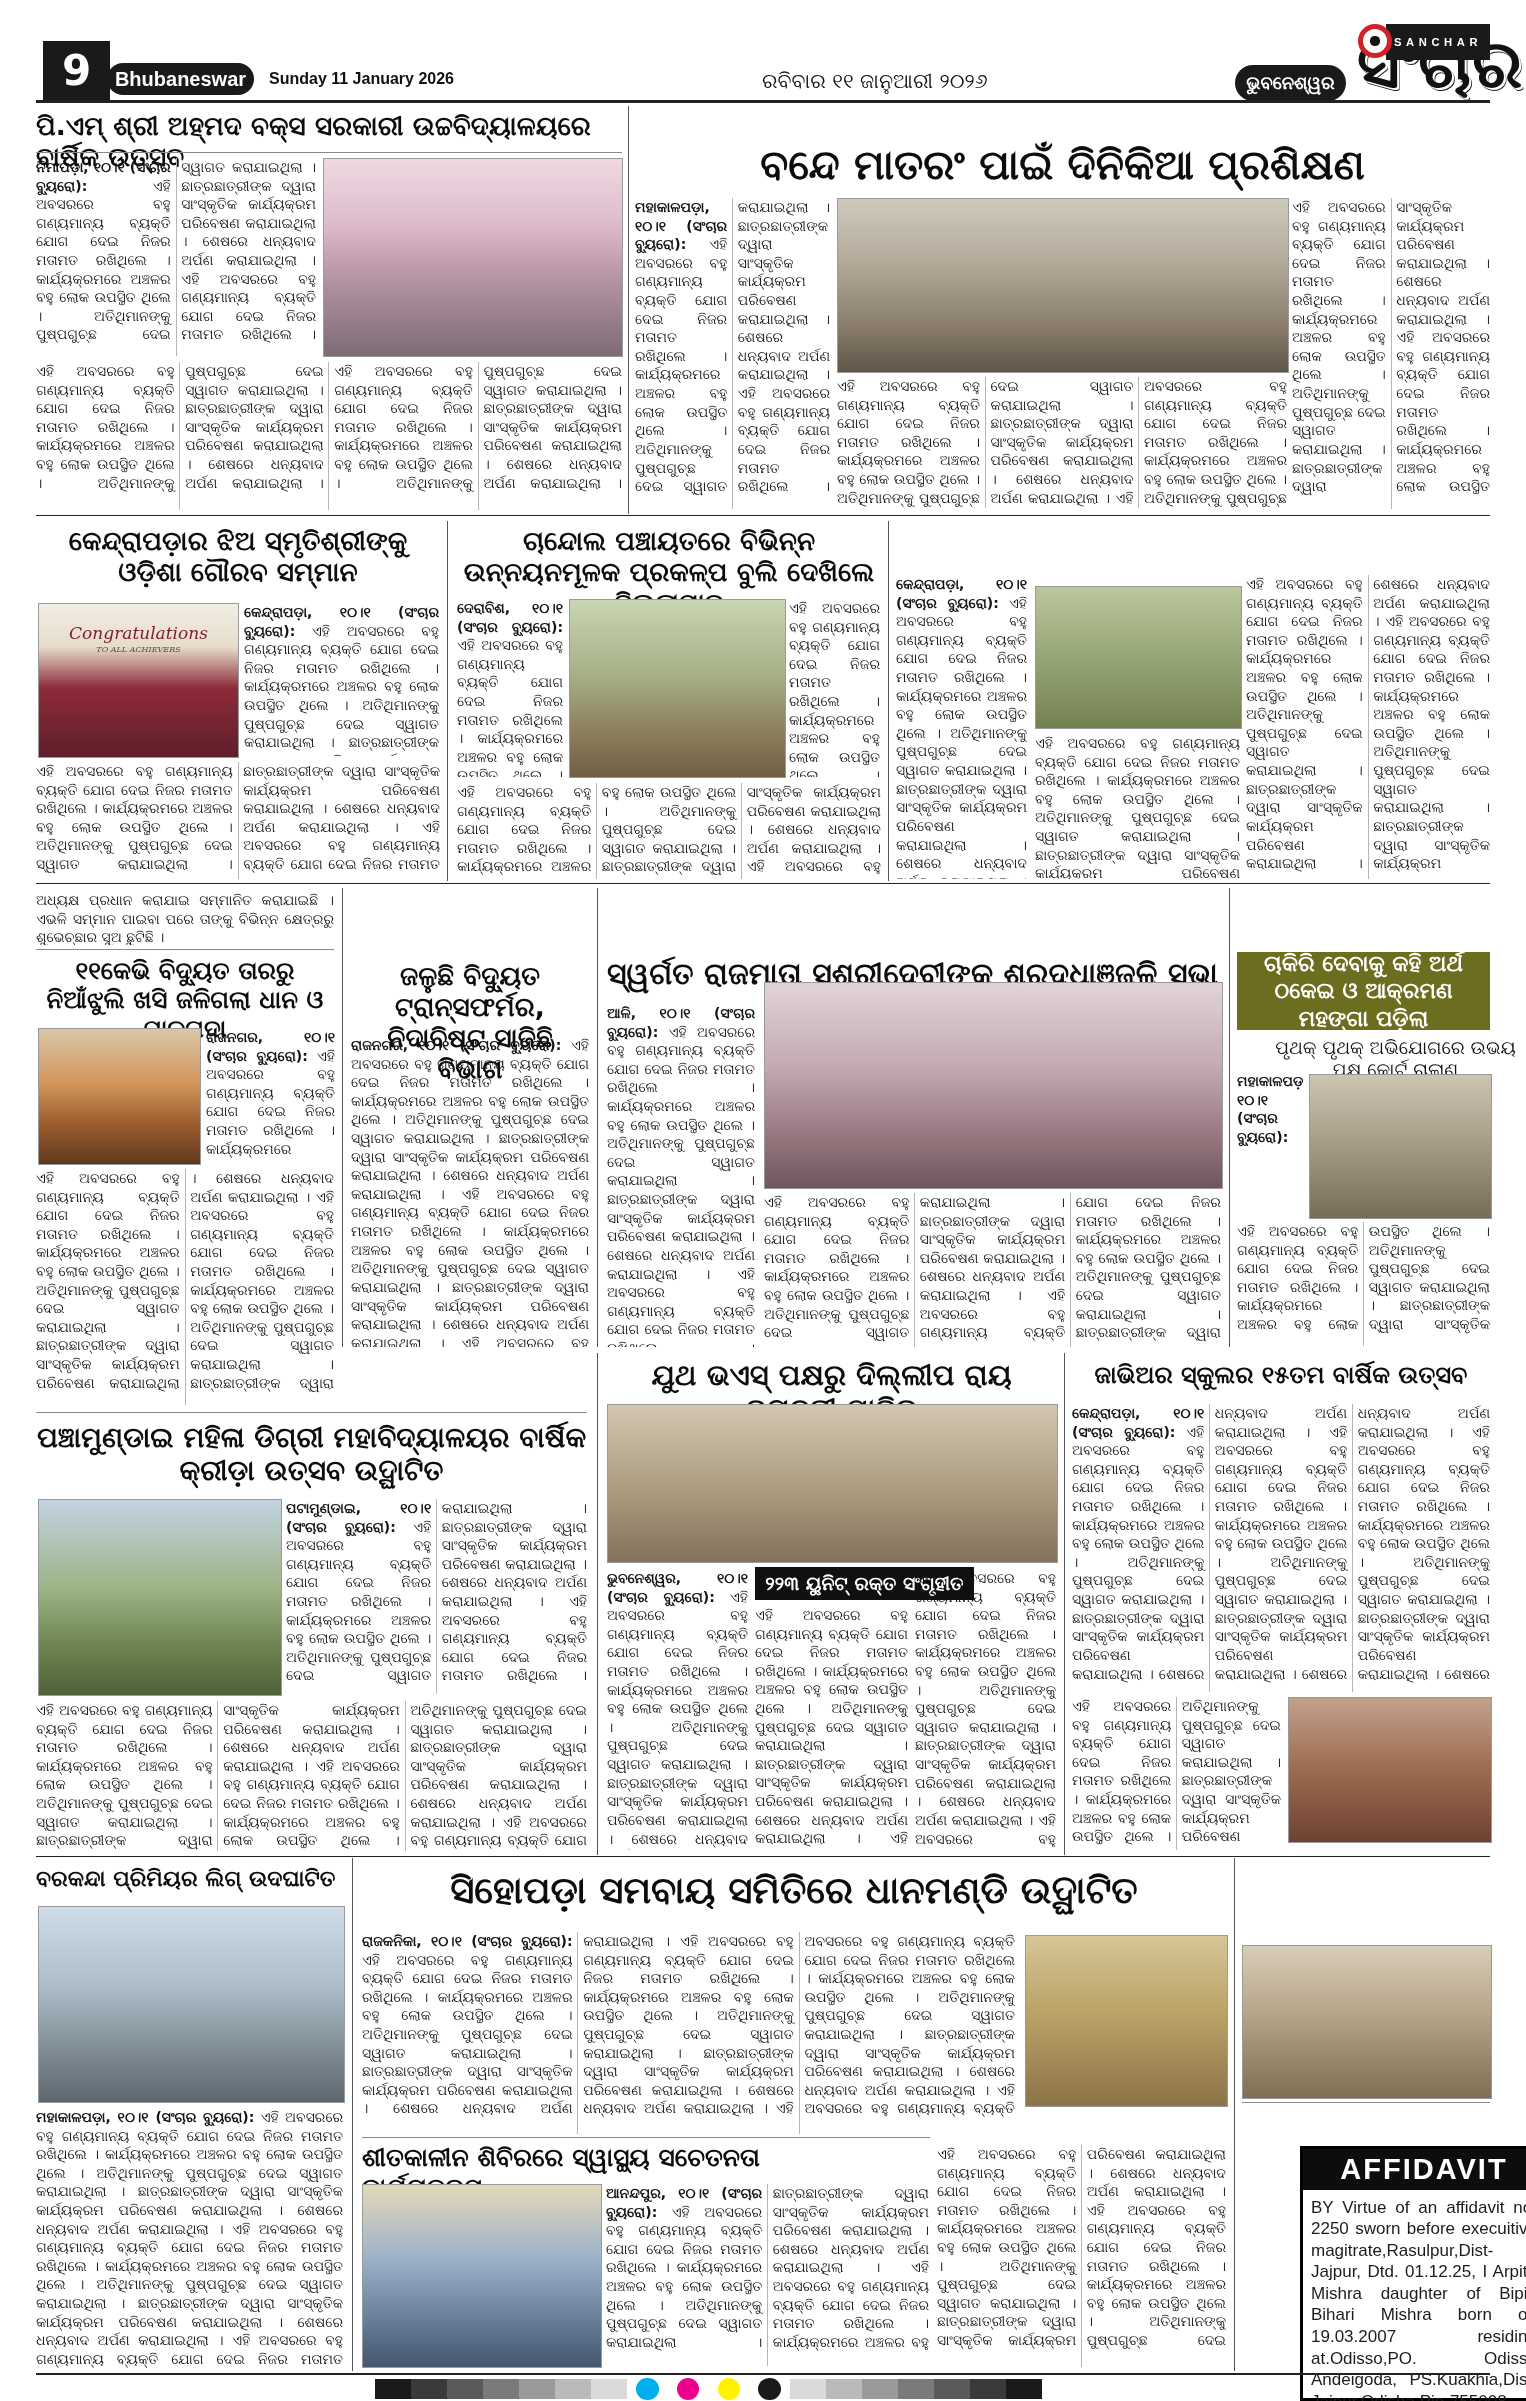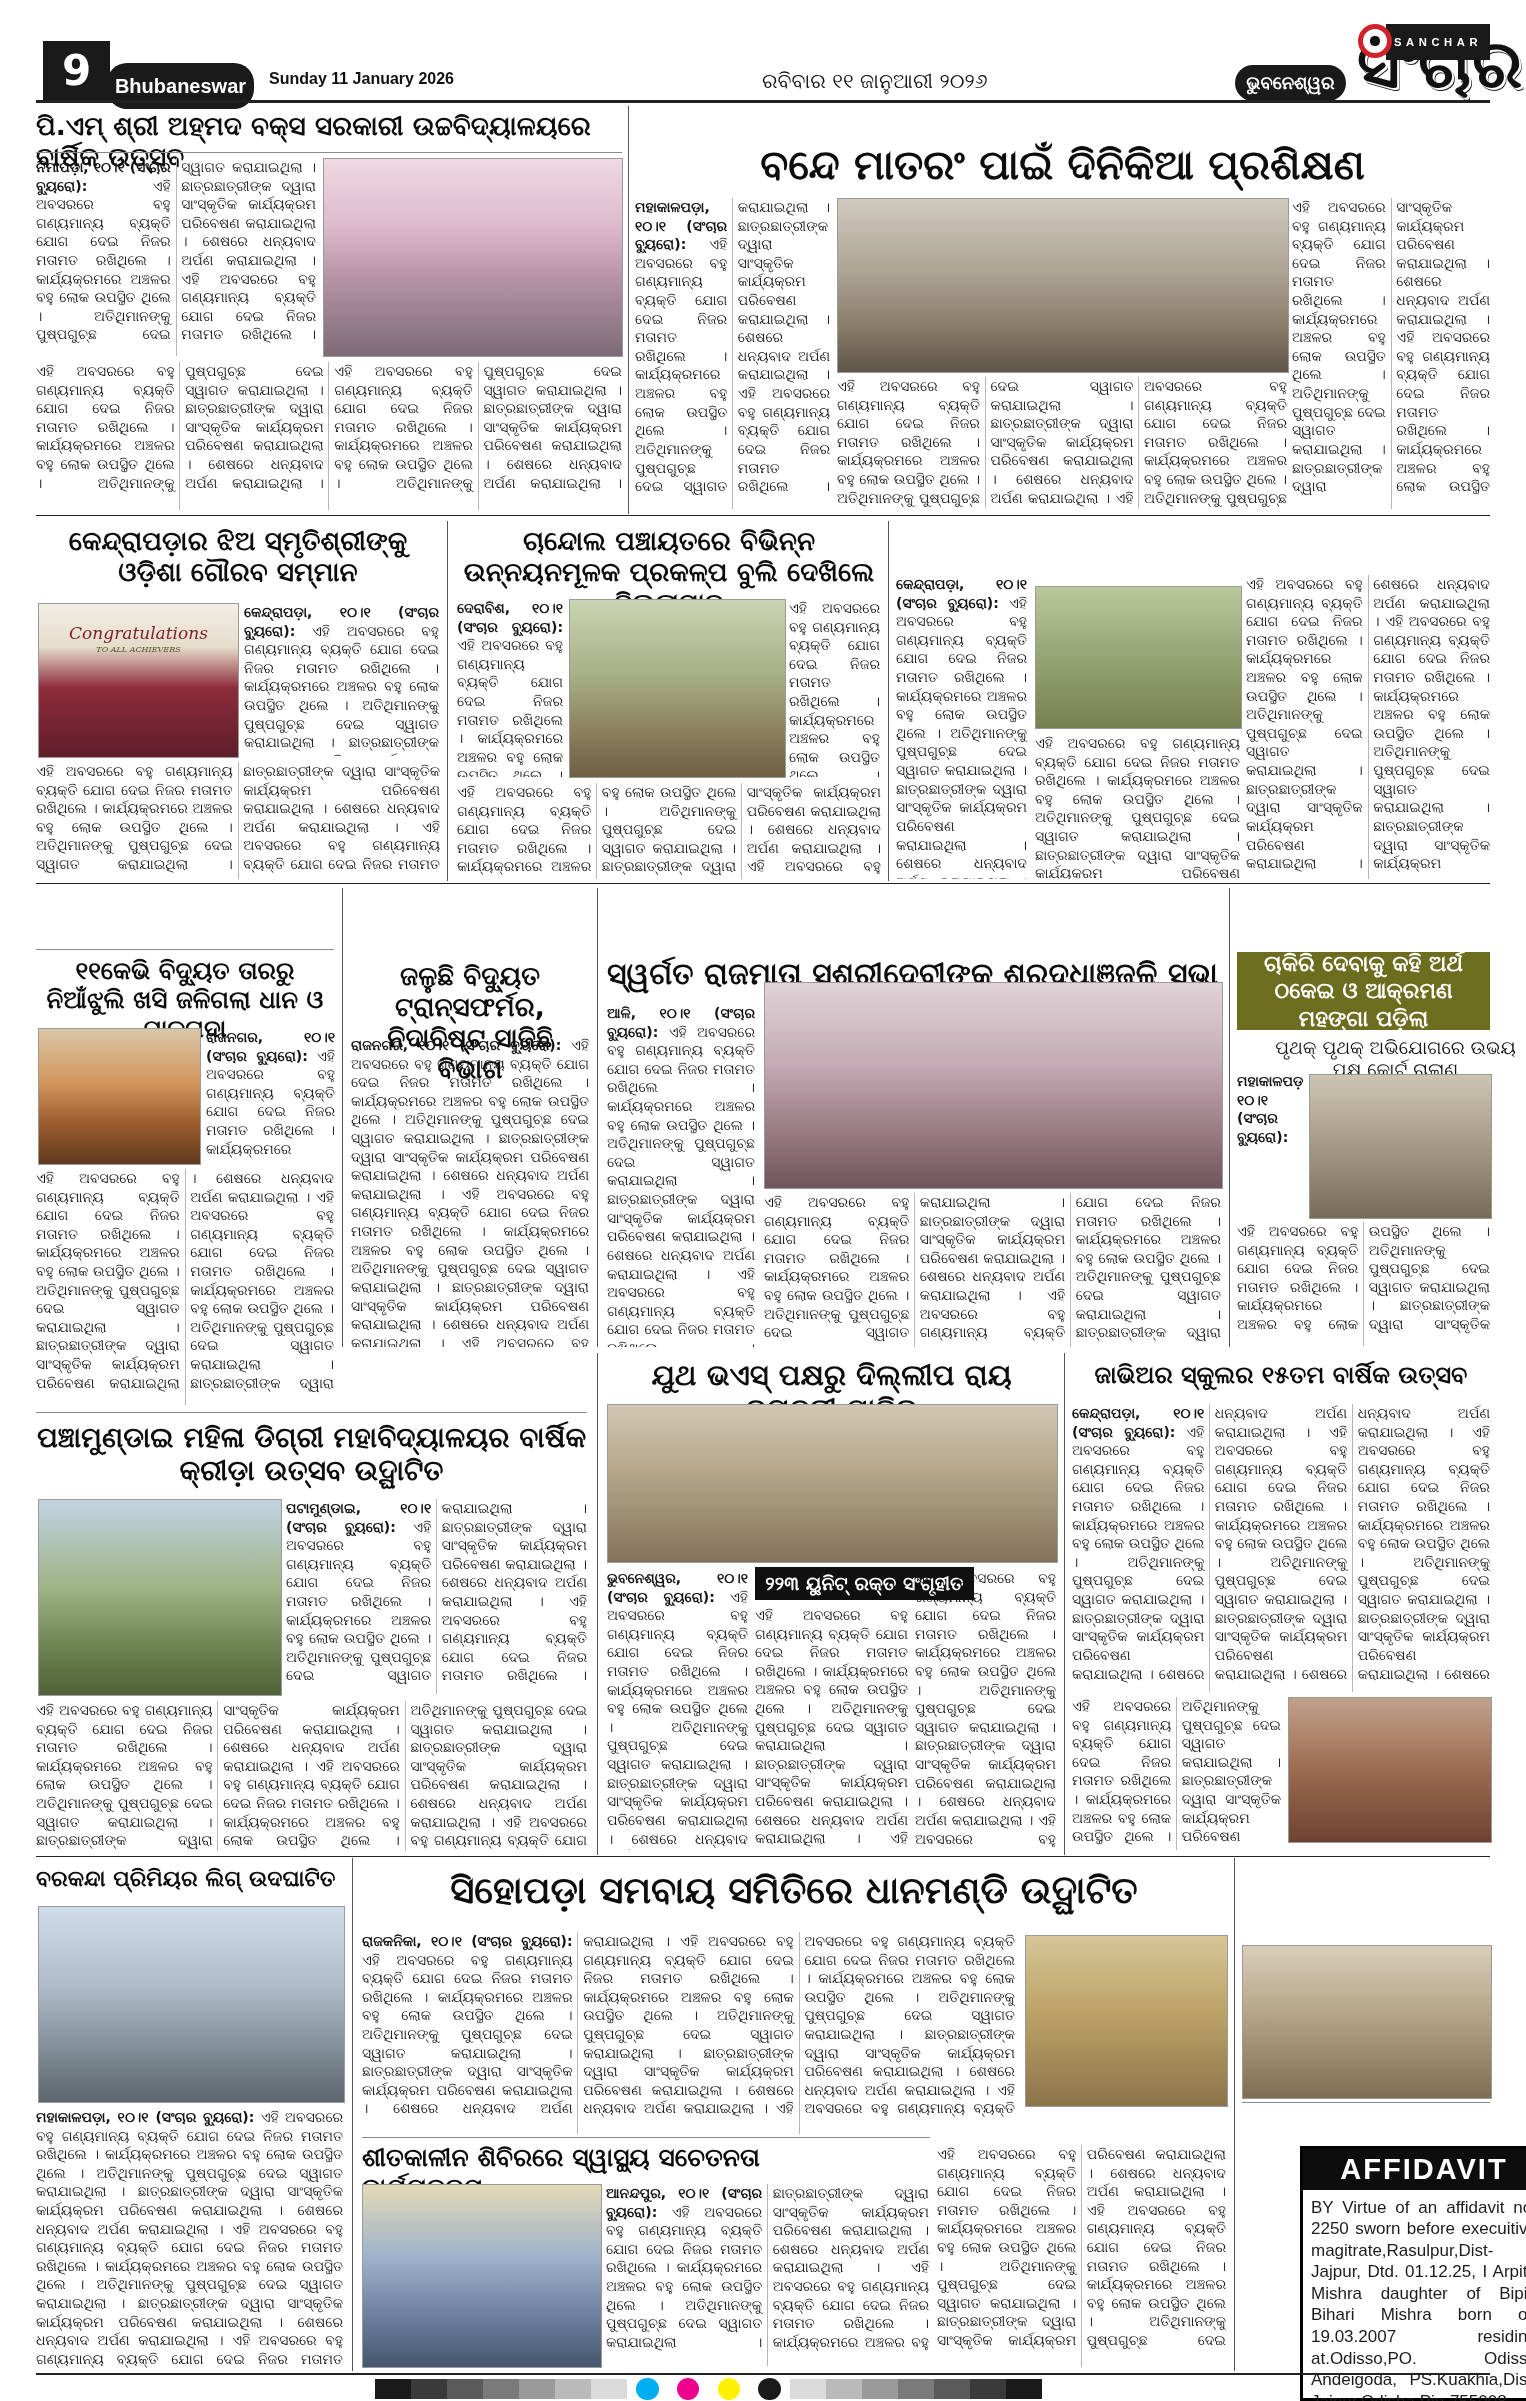--- a/index.html
+++ b/index.html
@@ -54,21 +54,21 @@
   .cdot{width:22.4px;height:22.4px;border-radius:50%;display:inline-block;margin:0 9.2px;}
 </style>
 </head>
 <body>
 
 <div class="page">
 
   <div class="abs pagenum-box" style="left:43px;top:41px;width:67px;height:59px;">
     <span>9</span>
   </div>
-  <div class="abs pill" style="left:107px;top:63px;width:147px;height:46px;font-size:20px;font-family:'Liberation Sans',sans-serif;">
+  <div class="abs pill" style="left:107px;top:63px;width:147px;height:32px;font-size:20px;font-family:'Liberation Sans',sans-serif;">
     <span>Bhubaneswar</span>
   </div>
   <div class="abs hdr-date-en" style="left:269px;top:70px;">Sunday 11 January 2026</div>
   <div class="abs hdr-date-od" style="left:762px;top:69px;">ରବିବାର ୧୧ ଜାନୁଆରୀ ୨୦୨୬</div>
   <div class="abs pill" style="left:1235px;top:65px;width:111px;height:36px;font-size:18px;">
     <span>ଭୁବନେଶ୍ୱର</span>
   </div>
   <div class="abs masthead" style="left:1357px;top:32px;">ସଂଚାର</div>
   <div class="abs sanchar-tag" style="left:1386px;top:24px;">SANCHAR</div>
   <div class="abs reddot" style="left:1358px;top:24px;">
@@ -125,20 +125,21 @@
   <div class="abs body" style="left:896px;top:575px;width:131px;height:304px;">
     <span class="dateline">କେନ୍ଦ୍ରାପଡ଼ା, ୧୦।୧ (ସଂଚାର ବ୍ୟୁରୋ):</span>
     <span>ଏହି ଅବସରରେ ବହୁ ଗଣ୍ୟମାନ୍ୟ ବ୍ୟକ୍ତି ଯୋଗ ଦେଇ ନିଜର ମତାମତ ରଖିଥିଲେ । କାର୍ଯ୍ୟକ୍ରମରେ ଅଞ୍ଚଳର ବହୁ ଲୋକ ଉପସ୍ଥିତ ଥିଲେ । ଅତିଥିମାନଙ୍କୁ ପୁଷ୍ପଗୁଚ୍ଛ ଦେଇ ସ୍ୱାଗତ କରାଯାଇଥିଲା । ଛାତ୍ରଛାତ୍ରୀଙ୍କ ଦ୍ୱାରା ସାଂସ୍କୃତିକ କାର୍ଯ୍ୟକ୍ରମ ପରିବେଷଣ କରାଯାଇଥିଲା । ଶେଷରେ ଧନ୍ୟବାଦ ଅର୍ପଣ କରାଯାଇଥିଲା । ଏହି ଅବସରରେ ବହୁ ଗଣ୍ୟମାନ୍ୟ ବ୍ୟକ୍ତି ଯୋଗ ଦେଇ ନିଜର ମତାମତ ରଖିଥିଲେ । କାର୍ଯ୍ୟକ୍ରମରେ ଅଞ୍ଚଳର ବହୁ ଲୋକ ଉପସ୍ଥିତ ଥିଲେ । ଅତିଥିମାନଙ୍କୁ ପୁଷ୍ପଗୁଚ୍ଛ ଦେଇ ସ୍ୱାଗତ କରାଯାଇଥିଲା । ଛାତ୍ରଛାତ୍ରୀଙ୍କ ଦ୍ୱାରା ସାଂସ୍କୃତିକ କାର୍ଯ୍ୟକ୍ରମ ପରିବେଷଣ କରାଯାଇଥିଲା । ଶେଷରେ ଧନ୍ୟବାଦ ଅର୍ପଣ କରାଯାଇଥିଲା । ଏହି ଅବସରରେ ବହୁ ଗଣ୍ୟମାନ୍ୟ ବ୍ୟକ୍ତି ଯୋଗ ଦେଇ ନିଜର ମତାମତ ରଖିଥିଲେ । କାର୍ଯ୍ୟକ୍ରମରେ ଅଞ୍ଚଳର ବହୁ ଲୋକ ଉପସ୍ଥିତ ଥିଲେ । ଅତିଥିମାନଙ୍କୁ ପୁଷ୍ପଗୁଚ୍ଛ ଦେଇ ସ୍ୱାଗତ କରାଯାଇଥିଲା । ଛାତ୍ରଛାତ୍ରୀଙ୍କ ଦ୍ୱାରା ସାଂସ୍କୃତିକ କାର୍ଯ୍ୟକ୍ରମ ପରିବେଷଣ କରାଯାଇଥିଲା । ଶେଷରେ ଧନ୍ୟବାଦ ଅର୍ପଣ କରାଯାଇଥିଲା । ଏହି ଅବସରରେ ବହୁ ଗଣ୍ୟମାନ୍ୟ ବ୍ୟକ୍ତି ଯୋଗ ଦେଇ ନିଜର ମତାମତ ରଖିଥିଲେ । କାର୍ଯ୍ୟକ୍ରମରେ ଅଞ୍ଚଳର ବହୁ ଲୋକ ଉପସ୍ଥିତ ଥିଲେ । ଅତିଥିମାନଙ୍କୁ ପୁଷ୍ପଗୁଚ୍ଛ ଦେଇ ସ୍ୱାଗତ କରାଯାଇଥିଲା । ଛାତ୍ରଛାତ୍ରୀଙ୍କ ଦ୍ୱାରା ସାଂସ୍କୃତିକ କାର୍ଯ୍ୟକ୍ରମ ପରିବେଷଣ କରାଯାଇଥିଲା । ଶେଷରେ ଧନ୍ୟବାଦ ଅର୍ପଣ କରାଯାଇଥିଲା । ଏହି ଅବସରରେ ବହୁ ଗଣ୍ୟମାନ୍ୟ ବ୍ୟକ୍ତି ଯୋଗ ଦେଇ ନିଜର ମତାମତ ରଖିଥିଲେ । କାର୍ଯ୍ୟକ୍ରମରେ ଅଞ୍ଚଳର ବହୁ ଲୋକ ଉପସ୍ଥିତ ଥିଲେ । ଅତିଥିମାନଙ୍କୁ ପୁଷ୍ପଗୁଚ୍ଛ ଦେଇ ସ୍ୱାଗତ କରାଯାଇଥିଲା । ଛାତ୍ରଛାତ୍ରୀଙ୍କ ଦ୍ୱାରା ସାଂସ୍କୃତିକ କାର୍ଯ୍ୟକ୍ରମ ପରିବେଷଣ କରାଯାଇଥିଲା । ଶେଷରେ ଧନ୍ୟବାଦ ଅର୍ପଣ କରାଯାଇଥିଲା ।</span>
   </div>
   <div class="photo" style="left:1035px;top:586px;width:205px;height:141px;background:linear-gradient(180deg,#b9c79c 0%,#99a878 45%,#74814f 100%);"></div>
   <div class="abs body" style="left:1035px;top:734px;width:205px;height:145px;">ଏହି ଅବସରରେ ବହୁ ଗଣ୍ୟମାନ୍ୟ ବ୍ୟକ୍ତି ଯୋଗ ଦେଇ ନିଜର ମତାମତ ରଖିଥିଲେ । କାର୍ଯ୍ୟକ୍ରମରେ ଅଞ୍ଚଳର ବହୁ ଲୋକ ଉପସ୍ଥିତ ଥିଲେ । ଅତିଥିମାନଙ୍କୁ ପୁଷ୍ପଗୁଚ୍ଛ ଦେଇ ସ୍ୱାଗତ କରାଯାଇଥିଲା । ଛାତ୍ରଛାତ୍ରୀଙ୍କ ଦ୍ୱାରା ସାଂସ୍କୃତିକ କାର୍ଯ୍ୟକ୍ରମ ପରିବେଷଣ କରାଯାଇଥିଲା । ଶେଷରେ ଧନ୍ୟବାଦ ଅର୍ପଣ କରାଯାଇଥିଲା । ଏହି ଅବସରରେ ବହୁ ଗଣ୍ୟମାନ୍ୟ ବ୍ୟକ୍ତି ଯୋଗ ଦେଇ ନିଜର ମତାମତ ରଖିଥିଲେ । କାର୍ଯ୍ୟକ୍ରମରେ ଅଞ୍ଚଳର ବହୁ ଲୋକ ଉପସ୍ଥିତ ଥିଲେ । ଅତିଥିମାନଙ୍କୁ ପୁଷ୍ପଗୁଚ୍ଛ ଦେଇ ସ୍ୱାଗତ କରାଯାଇଥିଲା । ଛାତ୍ରଛାତ୍ରୀଙ୍କ ଦ୍ୱାରା ସାଂସ୍କୃତିକ କାର୍ଯ୍ୟକ୍ରମ ପରିବେଷଣ କରାଯାଇଥିଲା । ଶେଷରେ ଧନ୍ୟବାଦ ଅର୍ପଣ କରାଯାଇଥିଲା । ଏହି ଅବସରରେ ବହୁ ଗଣ୍ୟମାନ୍ୟ ବ୍ୟକ୍ତି ଯୋଗ ଦେଇ ନିଜର ମତାମତ ରଖିଥିଲେ । କାର୍ଯ୍ୟକ୍ରମରେ ଅଞ୍ଚଳର ବହୁ ଲୋକ ଉପସ୍ଥିତ ଥିଲେ । ଅତିଥିମାନଙ୍କୁ ପୁଷ୍ପଗୁଚ୍ଛ ଦେଇ ସ୍ୱାଗତ କରାଯାଇଥିଲା । ଛାତ୍ରଛାତ୍ରୀଙ୍କ ଦ୍ୱାରା ସାଂସ୍କୃତିକ କାର୍ଯ୍ୟକ୍ରମ ପରିବେଷଣ କରାଯାଇଥିଲା । ଶେଷରେ ଧନ୍ୟବାଦ ଅର୍ପଣ କରାଯାଇଥିଲା । ଏହି ଅବସରରେ ବହୁ ଗଣ୍ୟମାନ୍ୟ ବ୍ୟକ୍ତି ଯୋଗ ଦେଇ ନିଜର ମତାମତ ରଖିଥିଲେ । କାର୍ଯ୍ୟକ୍ରମରେ ଅଞ୍ଚଳର ବହୁ ଲୋକ ଉପସ୍ଥିତ ଥିଲେ । ଅତିଥିମାନଙ୍କୁ ପୁଷ୍ପଗୁଚ୍ଛ ଦେଇ ସ୍ୱାଗତ କରାଯାଇଥିଲା । ଛାତ୍ରଛାତ୍ରୀଙ୍କ ଦ୍ୱାରା ସାଂସ୍କୃତିକ କାର୍ଯ୍ୟକ୍ରମ ପରିବେଷଣ କରାଯାଇଥିଲା । ଶେଷରେ ଧନ୍ୟବାଦ ଅର୍ପଣ କରାଯାଇଥିଲା ।</div>
   <div class="abs body cols2" style="left:1246px;top:575px;width:244px;height:304px;">ଏହି ଅବସରରେ ବହୁ ଗଣ୍ୟମାନ୍ୟ ବ୍ୟକ୍ତି ଯୋଗ ଦେଇ ନିଜର ମତାମତ ରଖିଥିଲେ । କାର୍ଯ୍ୟକ୍ରମରେ ଅଞ୍ଚଳର ବହୁ ଲୋକ ଉପସ୍ଥିତ ଥିଲେ । ଅତିଥିମାନଙ୍କୁ ପୁଷ୍ପଗୁଚ୍ଛ ଦେଇ ସ୍ୱାଗତ କରାଯାଇଥିଲା । ଛାତ୍ରଛାତ୍ରୀଙ୍କ ଦ୍ୱାରା ସାଂସ୍କୃତିକ କାର୍ଯ୍ୟକ୍ରମ ପରିବେଷଣ କରାଯାଇଥିଲା । ଶେଷରେ ଧନ୍ୟବାଦ ଅର୍ପଣ କରାଯାଇଥିଲା । ଏହି ଅବସରରେ ବହୁ ଗଣ୍ୟମାନ୍ୟ ବ୍ୟକ୍ତି ଯୋଗ ଦେଇ ନିଜର ମତାମତ ରଖିଥିଲେ । କାର୍ଯ୍ୟକ୍ରମରେ ଅଞ୍ଚଳର ବହୁ ଲୋକ ଉପସ୍ଥିତ ଥିଲେ । ଅତିଥିମାନଙ୍କୁ ପୁଷ୍ପଗୁଚ୍ଛ ଦେଇ ସ୍ୱାଗତ କରାଯାଇଥିଲା । ଛାତ୍ରଛାତ୍ରୀଙ୍କ ଦ୍ୱାରା ସାଂସ୍କୃତିକ କାର୍ଯ୍ୟକ୍ରମ ପରିବେଷଣ କରାଯାଇଥିଲା । ଶେଷରେ ଧନ୍ୟବାଦ ଅର୍ପଣ କରାଯାଇଥିଲା । ଏହି ଅବସରରେ ବହୁ ଗଣ୍ୟମାନ୍ୟ ବ୍ୟକ୍ତି ଯୋଗ ଦେଇ ନିଜର ମତାମତ ରଖିଥିଲେ । କାର୍ଯ୍ୟକ୍ରମରେ ଅଞ୍ଚଳର ବହୁ ଲୋକ ଉପସ୍ଥିତ ଥିଲେ । ଅତିଥିମାନଙ୍କୁ ପୁଷ୍ପଗୁଚ୍ଛ ଦେଇ ସ୍ୱାଗତ କରାଯାଇଥିଲା । ଛାତ୍ରଛାତ୍ରୀଙ୍କ ଦ୍ୱାରା ସାଂସ୍କୃତିକ କାର୍ଯ୍ୟକ୍ରମ ପରିବେଷଣ କରାଯାଇଥିଲା । ଶେଷରେ ଧନ୍ୟବାଦ ଅର୍ପଣ କରାଯାଇଥିଲା । ଏହି ଅବସରରେ ବହୁ ଗଣ୍ୟମାନ୍ୟ ବ୍ୟକ୍ତି ଯୋଗ ଦେଇ ନିଜର ମତାମତ ରଖିଥିଲେ । କାର୍ଯ୍ୟକ୍ରମରେ ଅଞ୍ଚଳର ବହୁ ଲୋକ ଉପସ୍ଥିତ ଥିଲେ । ଅତିଥିମାନଙ୍କୁ ପୁଷ୍ପଗୁଚ୍ଛ ଦେଇ ସ୍ୱାଗତ କରାଯାଇଥିଲା । ଛାତ୍ରଛାତ୍ରୀଙ୍କ ଦ୍ୱାରା ସାଂସ୍କୃତିକ କାର୍ଯ୍ୟକ୍ରମ ପରିବେଷଣ କରାଯାଇଥିଲା । ଶେଷରେ ଧନ୍ୟବାଦ ଅର୍ପଣ କରାଯାଇଥିଲା । ଏହି ଅବସରରେ ବହୁ ଗଣ୍ୟମାନ୍ୟ ବ୍ୟକ୍ତି ଯୋଗ ଦେଇ ନିଜର ମତାମତ ରଖିଥିଲେ । କାର୍ଯ୍ୟକ୍ରମରେ ଅଞ୍ଚଳର ବହୁ ଲୋକ ଉପସ୍ଥିତ ଥିଲେ । ଅତିଥିମାନଙ୍କୁ ପୁଷ୍ପଗୁଚ୍ଛ ଦେଇ ସ୍ୱାଗତ କରାଯାଇଥିଲା । ଛାତ୍ରଛାତ୍ରୀଙ୍କ ଦ୍ୱାରା ସାଂସ୍କୃତିକ କାର୍ଯ୍ୟକ୍ରମ ପରିବେଷଣ କରାଯାଇଥିଲା । ଶେଷରେ ଧନ୍ୟବାଦ ଅର୍ପଣ କରାଯାଇଥିଲା । ଏହି ଅବସରରେ ବହୁ ଗଣ୍ୟମାନ୍ୟ ବ୍ୟକ୍ତି ଯୋଗ ଦେଇ ନିଜର ମତାମତ ରଖିଥିଲେ । କାର୍ଯ୍ୟକ୍ରମରେ ଅଞ୍ଚଳର ବହୁ ଲୋକ ଉପସ୍ଥିତ ଥିଲେ । ଅତିଥିମାନଙ୍କୁ ପୁଷ୍ପଗୁଚ୍ଛ ଦେଇ ସ୍ୱାଗତ କରାଯାଇଥିଲା । ଛାତ୍ରଛାତ୍ରୀଙ୍କ ଦ୍ୱାରା ସାଂସ୍କୃତିକ କାର୍ଯ୍ୟକ୍ରମ ପରିବେଷଣ କରାଯାଇଥିଲା । ଶେଷରେ ଧନ୍ୟବାଦ ଅର୍ପଣ କରାଯାଇଥିଲା । ଏହି ଅବସରରେ ବହୁ ଗଣ୍ୟମାନ୍ୟ ବ୍ୟକ୍ତି ଯୋଗ ଦେଇ ନିଜର ମତାମତ ରଖିଥିଲେ । କାର୍ଯ୍ୟକ୍ରମରେ ଅଞ୍ଚଳର ବହୁ ଲୋକ ଉପସ୍ଥିତ ଥିଲେ । ଅତିଥିମାନଙ୍କୁ ପୁଷ୍ପଗୁଚ୍ଛ ଦେଇ ସ୍ୱାଗତ କରାଯାଇଥିଲା । ଛାତ୍ରଛାତ୍ରୀଙ୍କ ଦ୍ୱାରା ସାଂସ୍କୃତିକ କାର୍ଯ୍ୟକ୍ରମ ପରିବେଷଣ କରାଯାଇଥିଲା । ଶେଷରେ ଧନ୍ୟବାଦ ଅର୍ପଣ କରାଯାଇଥିଲା । ଏହି ଅବସରରେ ବହୁ ଗଣ୍ୟମାନ୍ୟ ବ୍ୟକ୍ତି ଯୋଗ ଦେଇ ନିଜର ମତାମତ ରଖିଥିଲେ । କାର୍ଯ୍ୟକ୍ରମରେ ଅଞ୍ଚଳର ବହୁ ଲୋକ ଉପସ୍ଥିତ ଥିଲେ । ଅତିଥିମାନଙ୍କୁ ପୁଷ୍ପଗୁଚ୍ଛ ଦେଇ ସ୍ୱାଗତ କରାଯାଇଥିଲା । ଛାତ୍ରଛାତ୍ରୀଙ୍କ ଦ୍ୱାରା ସାଂସ୍କୃତିକ କାର୍ଯ୍ୟକ୍ରମ ପରିବେଷଣ କରାଯାଇଥିଲା । ଶେଷରେ ଧନ୍ୟବାଦ ଅର୍ପଣ କରାଯାଇଥିଲା ।</div>
 
   <div class="rule-h" style="left:36px;top:883px;width:1454px;height:1.3px;"></div>
 
+  <div class="abs body" style="left:36px;top:891px;width:298px;height:54px;">ଅଧ୍ୟକ୍ଷ ପ୍ରଧାନ କରାଯାଇ ସମ୍ମାନିତ କରାଯାଇଛି । ଏଭଳି ସମ୍ମାନ ପାଇବା ପରେ ତାଙ୍କୁ ବିଭିନ୍ନ କ୍ଷେତ୍ରରୁ ଶୁଭେଚ୍ଛାର ସୁଅ ଛୁଟିଛି ।</div>
   <div class="rule-h-thin" style="left:36px;top:949px;width:298px;"></div>
   <div class="abs hl hl-c" style="left:36px;top:957px;width:298px;font-size:24.4px;">୧୧କେଭି ବିଦ୍ୟୁତ ତାରରୁ ନିଆଁଝୁଲି ଖସି ଜଳିଗଲା ଧାନ ଓ ପାଳଗଦା</div>
   <div class="photo" style="left:38px;top:1028px;width:161px;height:135px;background:linear-gradient(180deg,#d9c6a8 0%,#d2965c 40%,#9c5c2e 70%,#5f3a1e 100%);"></div>
   <div class="abs body" style="left:206px;top:1028px;width:129px;height:135px;">
     <span class="dateline">ରାଜନଗର, ୧୦।୧ (ସଂଚାର ବ୍ୟୁରୋ):</span>
     <span>ଏହି ଅବସରରେ ବହୁ ଗଣ୍ୟମାନ୍ୟ ବ୍ୟକ୍ତି ଯୋଗ ଦେଇ ନିଜର ମତାମତ ରଖିଥିଲେ । କାର୍ଯ୍ୟକ୍ରମରେ ଅଞ୍ଚଳର ବହୁ ଲୋକ ଉପସ୍ଥିତ ଥିଲେ । ଅତିଥିମାନଙ୍କୁ ପୁଷ୍ପଗୁଚ୍ଛ ଦେଇ ସ୍ୱାଗତ କରାଯାଇଥିଲା । ଛାତ୍ରଛାତ୍ରୀଙ୍କ ଦ୍ୱାରା ସାଂସ୍କୃତିକ କାର୍ଯ୍ୟକ୍ରମ ପରିବେଷଣ କରାଯାଇଥିଲା । ଶେଷରେ ଧନ୍ୟବାଦ ଅର୍ପଣ କରାଯାଇଥିଲା । ଏହି ଅବସରରେ ବହୁ ଗଣ୍ୟମାନ୍ୟ ବ୍ୟକ୍ତି ଯୋଗ ଦେଇ ନିଜର ମତାମତ ରଖିଥିଲେ । କାର୍ଯ୍ୟକ୍ରମରେ ଅଞ୍ଚଳର ବହୁ ଲୋକ ଉପସ୍ଥିତ ଥିଲେ । ଅତିଥିମାନଙ୍କୁ ପୁଷ୍ପଗୁଚ୍ଛ ଦେଇ ସ୍ୱାଗତ କରାଯାଇଥିଲା । ଛାତ୍ରଛାତ୍ରୀଙ୍କ ଦ୍ୱାରା ସାଂସ୍କୃତିକ କାର୍ଯ୍ୟକ୍ରମ ପରିବେଷଣ କରାଯାଇଥିଲା । ଶେଷରେ ଧନ୍ୟବାଦ ଅର୍ପଣ କରାଯାଇଥିଲା । ଏହି ଅବସରରେ ବହୁ ଗଣ୍ୟମାନ୍ୟ ବ୍ୟକ୍ତି ଯୋଗ ଦେଇ ନିଜର ମତାମତ ରଖିଥିଲେ । କାର୍ଯ୍ୟକ୍ରମରେ ଅଞ୍ଚଳର ବହୁ ଲୋକ ଉପସ୍ଥିତ ଥିଲେ । ଅତିଥିମାନଙ୍କୁ ପୁଷ୍ପଗୁଚ୍ଛ ଦେଇ ସ୍ୱାଗତ କରାଯାଇଥିଲା । ଛାତ୍ରଛାତ୍ରୀଙ୍କ ଦ୍ୱାରା ସାଂସ୍କୃତିକ କାର୍ଯ୍ୟକ୍ରମ ପରିବେଷଣ କରାଯାଇଥିଲା । ଶେଷରେ ଧନ୍ୟବାଦ ଅର୍ପଣ କରାଯାଇଥିଲା ।</span>
   </div>
   <div class="abs body cols2" style="left:36px;top:1169px;width:298px;height:236px;">ଏହି ଅବସରରେ ବହୁ ଗଣ୍ୟମାନ୍ୟ ବ୍ୟକ୍ତି ଯୋଗ ଦେଇ ନିଜର ମତାମତ ରଖିଥିଲେ । କାର୍ଯ୍ୟକ୍ରମରେ ଅଞ୍ଚଳର ବହୁ ଲୋକ ଉପସ୍ଥିତ ଥିଲେ । ଅତିଥିମାନଙ୍କୁ ପୁଷ୍ପଗୁଚ୍ଛ ଦେଇ ସ୍ୱାଗତ କରାଯାଇଥିଲା । ଛାତ୍ରଛାତ୍ରୀଙ୍କ ଦ୍ୱାରା ସାଂସ୍କୃତିକ କାର୍ଯ୍ୟକ୍ରମ ପରିବେଷଣ କରାଯାଇଥିଲା । ଶେଷରେ ଧନ୍ୟବାଦ ଅର୍ପଣ କରାଯାଇଥିଲା । ଏହି ଅବସରରେ ବହୁ ଗଣ୍ୟମାନ୍ୟ ବ୍ୟକ୍ତି ଯୋଗ ଦେଇ ନିଜର ମତାମତ ରଖିଥିଲେ । କାର୍ଯ୍ୟକ୍ରମରେ ଅଞ୍ଚଳର ବହୁ ଲୋକ ଉପସ୍ଥିତ ଥିଲେ । ଅତିଥିମାନଙ୍କୁ ପୁଷ୍ପଗୁଚ୍ଛ ଦେଇ ସ୍ୱାଗତ କରାଯାଇଥିଲା । ଛାତ୍ରଛାତ୍ରୀଙ୍କ ଦ୍ୱାରା ସାଂସ୍କୃତିକ କାର୍ଯ୍ୟକ୍ରମ ପରିବେଷଣ କରାଯାଇଥିଲା । ଶେଷରେ ଧନ୍ୟବାଦ ଅର୍ପଣ କରାଯାଇଥିଲା । ଏହି ଅବସରରେ ବହୁ ଗଣ୍ୟମାନ୍ୟ ବ୍ୟକ୍ତି ଯୋଗ ଦେଇ ନିଜର ମତାମତ ରଖିଥିଲେ । କାର୍ଯ୍ୟକ୍ରମରେ ଅଞ୍ଚଳର ବହୁ ଲୋକ ଉପସ୍ଥିତ ଥିଲେ । ଅତିଥିମାନଙ୍କୁ ପୁଷ୍ପଗୁଚ୍ଛ ଦେଇ ସ୍ୱାଗତ କରାଯାଇଥିଲା । ଛାତ୍ରଛାତ୍ରୀଙ୍କ ଦ୍ୱାରା ସାଂସ୍କୃତିକ କାର୍ଯ୍ୟକ୍ରମ ପରିବେଷଣ କରାଯାଇଥିଲା । ଶେଷରେ ଧନ୍ୟବାଦ ଅର୍ପଣ କରାଯାଇଥିଲା । ଏହି ଅବସରରେ ବହୁ ଗଣ୍ୟମାନ୍ୟ ବ୍ୟକ୍ତି ଯୋଗ ଦେଇ ନିଜର ମତାମତ ରଖିଥିଲେ । କାର୍ଯ୍ୟକ୍ରମରେ ଅଞ୍ଚଳର ବହୁ ଲୋକ ଉପସ୍ଥିତ ଥିଲେ । ଅତିଥିମାନଙ୍କୁ ପୁଷ୍ପଗୁଚ୍ଛ ଦେଇ ସ୍ୱାଗତ କରାଯାଇଥିଲା । ଛାତ୍ରଛାତ୍ରୀଙ୍କ ଦ୍ୱାରା ସାଂସ୍କୃତିକ କାର୍ଯ୍ୟକ୍ରମ ପରିବେଷଣ କରାଯାଇଥିଲା । ଶେଷରେ ଧନ୍ୟବାଦ ଅର୍ପଣ କରାଯାଇଥିଲା । ଏହି ଅବସରରେ ବହୁ ଗଣ୍ୟମାନ୍ୟ ବ୍ୟକ୍ତି ଯୋଗ ଦେଇ ନିଜର ମତାମତ ରଖିଥିଲେ । କାର୍ଯ୍ୟକ୍ରମରେ ଅଞ୍ଚଳର ବହୁ ଲୋକ ଉପସ୍ଥିତ ଥିଲେ । ଅତିଥିମାନଙ୍କୁ ପୁଷ୍ପଗୁଚ୍ଛ ଦେଇ ସ୍ୱାଗତ କରାଯାଇଥିଲା । ଛାତ୍ରଛାତ୍ରୀଙ୍କ ଦ୍ୱାରା ସାଂସ୍କୃତିକ କାର୍ଯ୍ୟକ୍ରମ ପରିବେଷଣ କରାଯାଇଥିଲା । ଶେଷରେ ଧନ୍ୟବାଦ ଅର୍ପଣ କରାଯାଇଥିଲା । ଏହି ଅବସରରେ ବହୁ ଗଣ୍ୟମାନ୍ୟ ବ୍ୟକ୍ତି ଯୋଗ ଦେଇ ନିଜର ମତାମତ ରଖିଥିଲେ । କାର୍ଯ୍ୟକ୍ରମରେ ଅଞ୍ଚଳର ବହୁ ଲୋକ ଉପସ୍ଥିତ ଥିଲେ । ଅତିଥିମାନଙ୍କୁ ପୁଷ୍ପଗୁଚ୍ଛ ଦେଇ ସ୍ୱାଗତ କରାଯାଇଥିଲା । ଛାତ୍ରଛାତ୍ରୀଙ୍କ ଦ୍ୱାରା ସାଂସ୍କୃତିକ କାର୍ଯ୍ୟକ୍ରମ ପରିବେଷଣ କରାଯାଇଥିଲା । ଶେଷରେ ଧନ୍ୟବାଦ ଅର୍ପଣ କରାଯାଇଥିଲା । ଏହି ଅବସରରେ ବହୁ ଗଣ୍ୟମାନ୍ୟ ବ୍ୟକ୍ତି ଯୋଗ ଦେଇ ନିଜର ମତାମତ ରଖିଥିଲେ । କାର୍ଯ୍ୟକ୍ରମରେ ଅଞ୍ଚଳର ବହୁ ଲୋକ ଉପସ୍ଥିତ ଥିଲେ । ଅତିଥିମାନଙ୍କୁ ପୁଷ୍ପଗୁଚ୍ଛ ଦେଇ ସ୍ୱାଗତ କରାଯାଇଥିଲା । ଛାତ୍ରଛାତ୍ରୀଙ୍କ ଦ୍ୱାରା ସାଂସ୍କୃତିକ କାର୍ଯ୍ୟକ୍ରମ ପରିବେଷଣ କରାଯାଇଥିଲା । ଶେଷରେ ଧନ୍ୟବାଦ ଅର୍ପଣ କରାଯାଇଥିଲା । ଏହି ଅବସରରେ ବହୁ ଗଣ୍ୟମାନ୍ୟ ବ୍ୟକ୍ତି ଯୋଗ ଦେଇ ନିଜର ମତାମତ ରଖିଥିଲେ । କାର୍ଯ୍ୟକ୍ରମରେ ଅଞ୍ଚଳର ବହୁ ଲୋକ ଉପସ୍ଥିତ ଥିଲେ । ଅତିଥିମାନଙ୍କୁ ପୁଷ୍ପଗୁଚ୍ଛ ଦେଇ ସ୍ୱାଗତ କରାଯାଇଥିଲା । ଛାତ୍ରଛାତ୍ରୀଙ୍କ ଦ୍ୱାରା ସାଂସ୍କୃତିକ କାର୍ଯ୍ୟକ୍ରମ ପରିବେଷଣ କରାଯାଇଥିଲା । ଶେଷରେ ଧନ୍ୟବାଦ ଅର୍ପଣ କରାଯାଇଥିଲା ।</div>
 
   <div class="rule-v" style="left:342px;top:888px;height:459px;"></div>

